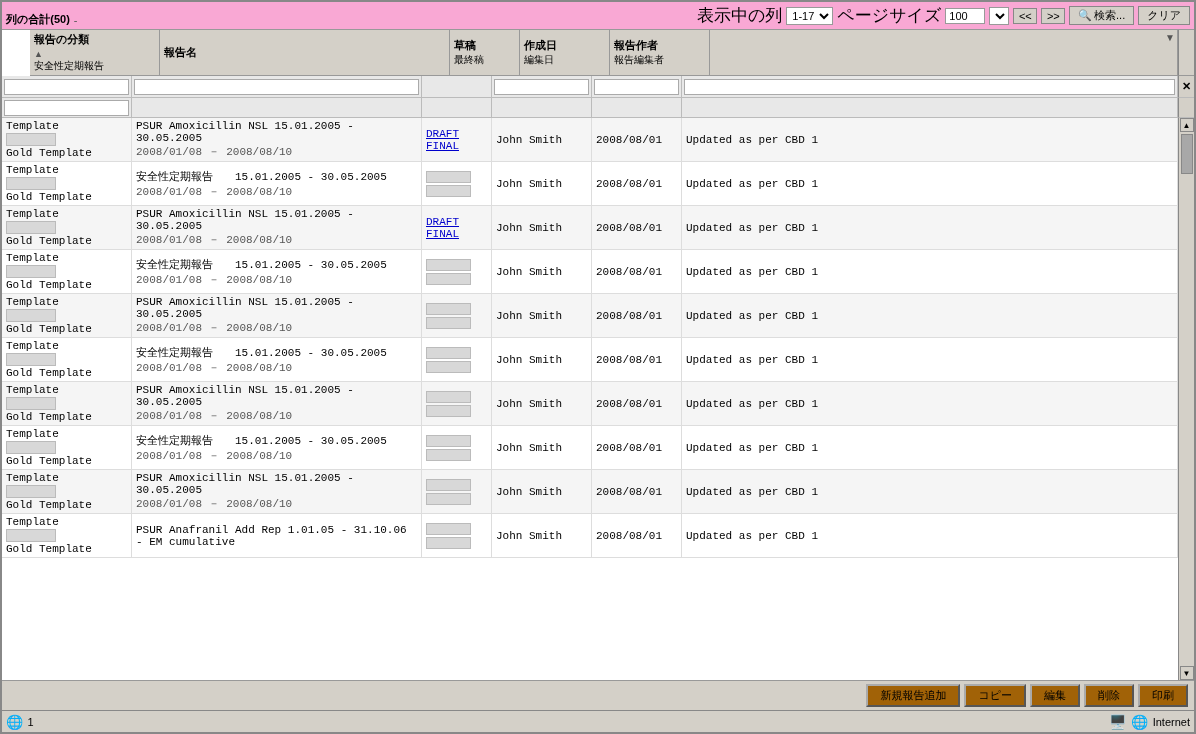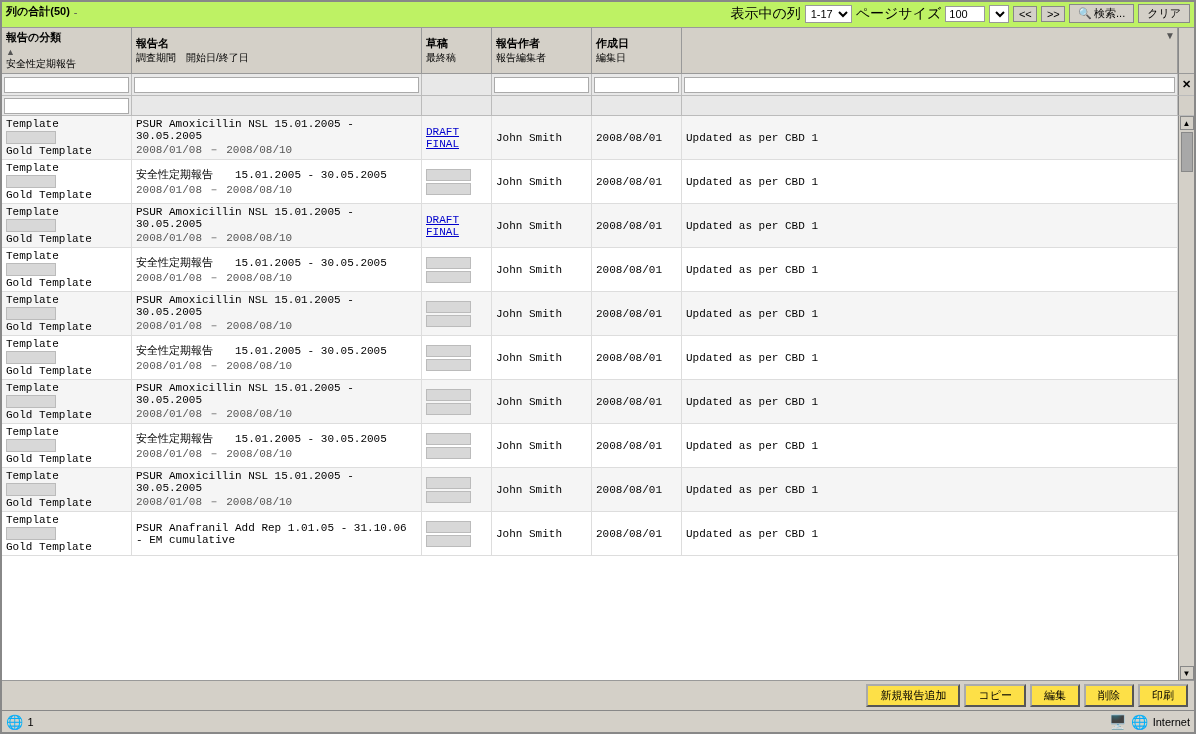--- a/index.html
+++ b/index.html
@@ -1,26 +1,26 @@
 <!DOCTYPE html>
 <html><head>
   <meta charset="utf-8">
   <style>
     * { box-sizing: border-box; margin: 0; padding: 0; }
     body { font-family: Arial, sans-serif; font-size: 11px; background: #d4d0c8; overflow: hidden; }
 
     .window { width: 1196px; height: 734px; display: flex; flex-direction: column; background: #fff; border: 2px solid #888; }
 
     
-    .top-bar { background: #bef264; border-bottom: 1px solid #999; padding: 2px 4px; display: flex; align-items: flex-start; gap: 6px; min-height: 26px; }
+    .top-bar { background: #f9a8d4; border-bottom: 1px solid #999; padding: 2px 4px; display: flex; align-items: flex-end; gap: 6px; min-height: 26px; }
     .top-bar-left { display: flex; align-items: center; gap: 4px; }
     .total-label { font-size: 11px; font-weight: bold; color: #000; white-space: nowrap; }
     .spacer { flex: 1; }
     .top-bar-right { display: flex; align-items: center; gap: 4px; }
-    .label-sm { font-size: 14px; white-space: nowrap; }
+    .label-sm { font-size: 17px; white-space: nowrap; }
     .input-sm { border: 1px solid #999; background: #fff; padding: 1px 3px; font-size: 11px; width: 50px; }
     .input-sm-wide { width: 40px; }
     .btn-nav { background: #d4d0c8; border: 1px solid #888; padding: 1px 4px; font-size: 11px; cursor: pointer; min-width: 24px; }
     .btn-search { background: #d4d0c8; border: 1px solid #888; padding: 1px 8px; font-size: 11px; cursor: pointer; display: flex; align-items: center; gap: 2px; }
     .btn-clear { background: #d4d0c8; border: 1px solid #888; padding: 1px 8px; font-size: 11px; cursor: pointer; }
     .select-sm { border: 1px solid #999; background: #fff; font-size: 11px; padding: 1px; }
     .header-cell { border-right: 1px solid #999; padding: 2px 4px; display: flex; flex-direction: column; justify-content: center; font-size: 11px; font-weight: bold; position: relative; }
     .header-cell .sub { font-weight: normal; font-size: 10px; }
     .filter-icon { position: absolute; right: 2px; top: 2px; font-size: 10px; color: #555; }
     .filter-cell { border-right: 1px solid #bbb; padding: 1px 2px; display: flex; align-items: center; }
@@ -38,21 +38,21 @@
     .col-name { width: 290px; min-width: 290px; }
     .col-draft { width: 70px; min-width: 70px; }
     .col-author { width: 100px; min-width: 100px; }
     .col-date { width: 90px; min-width: 90px; }
     .col-reason { flex: 1; }
     .scrollbar-btn { width: 14px; height: 14px; background: #d4d0c8; border: 1px solid #888; display: flex; align-items: center; justify-content: center; font-size: 8px; cursor: pointer; }
     .scrollbar-thumb { width: 12px; height: 40px; background: #a8a8a8; border: 1px solid #888; margin: 2px 0; cursor: pointer; }
 
     
     .bottom-bar { background: #d4d0c8; border-top: 1px solid #999; padding: 3px 6px; display: flex; justify-content: flex-end; gap: 4px; min-height: 28px; align-items: center; }
-    .btn-action { background: #fde047; border: 2px outset #aaa; padding: 2px 12px; font-size: 11px; cursor: pointer; }
+    .btn-action { background: #a16207; border: 2px outset #aaa; padding: 2px 12px; font-size: 11px; cursor: pointer; }
 
     
     .status-bar { background: #d4d0c8; border-top: 1px solid #888; display: flex; align-items: center; min-height: 22px; padding: 0 4px; }
     .status-left { display: flex; align-items: center; gap: 4px; font-size: 11px; }
     .status-right { margin-left: auto; display: flex; align-items: center; gap: 4px; font-size: 11px; }
   </style>
 </head>
 <body>
 
 <div class="window">
@@ -76,42 +76,41 @@
       <button class="btn-nav">&lt;&lt;</button>
       <button class="btn-nav">&gt;&gt;</button>
       <button class="btn-search">
         <span>🔍</span>
         <span>検索...</span>
       </button>
       <button class="btn-clear">クリア</button>
     </div>
   </div>
 
-  <div style="display:flex;">
+  <div style="display:flex;margin-left:28px;">
     <div style="flex:1; display:flex; background:#d4d0c8; border-bottom:1px solid #999; min-height:36px;">
       <div class="header-cell col-type">
         <div>報告の分類</div>
         <div><span style="color:#555; font-size:9px;">▲</span></div>
         <div class="sub">安全性定期報告</div>
       </div>
       <div class="header-cell col-name">
         <div>報告名</div>
-        <div class="sub">調査期間　開始日/終了日</div>
       </div>
       <div class="header-cell col-draft">
         <div>草稿</div>
         <div class="sub">最終稿</div>
       </div>
+      <div class="header-cell col-date">
+        <div>作成日</div>
+        <div class="sub">編集日</div>
+      </div>
       <div class="header-cell col-author">
         <div>報告作者</div>
         <div class="sub">報告編集者</div>
-      </div>
-      <div class="header-cell col-date">
-        <div>作成日</div>
-        <div class="sub">編集日</div>
       </div>
       <div class="header-cell col-reason" style="position:relative;">
         <span class="filter-icon">▼</span>
       </div>
     </div>
     <div style="width:16px; background:#d4d0c8; border-left:1px solid #888; border-bottom:1px solid #999;"></div>
   </div>
 
   <div style="display:flex;">
     <div style="flex:1; display:flex; background:#e8e8e8; border-bottom:1px solid #bbb; min-height:22px;">

